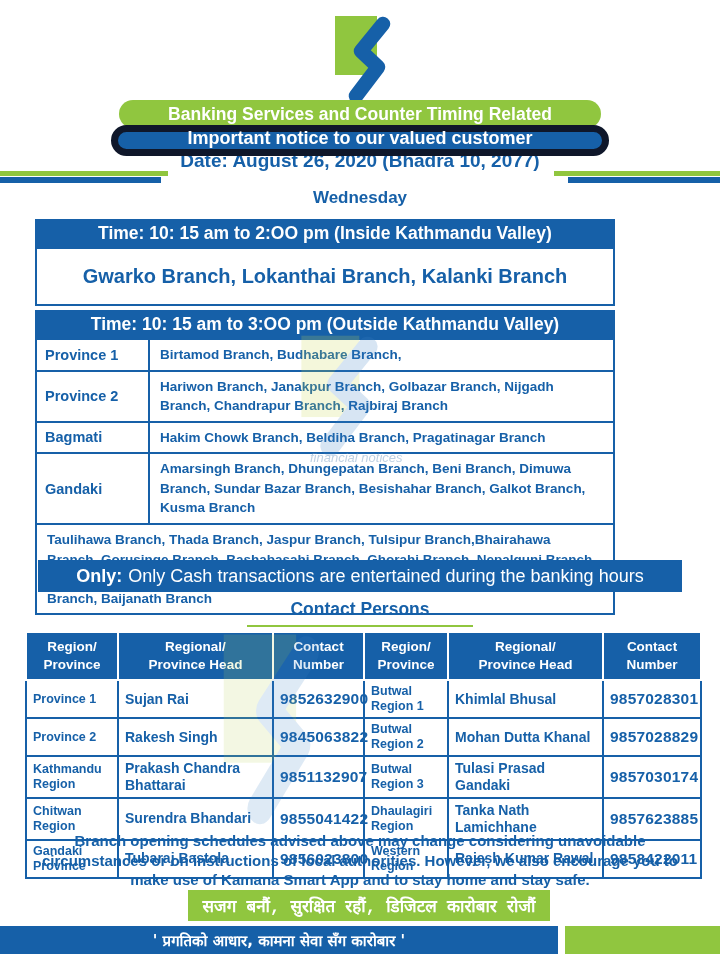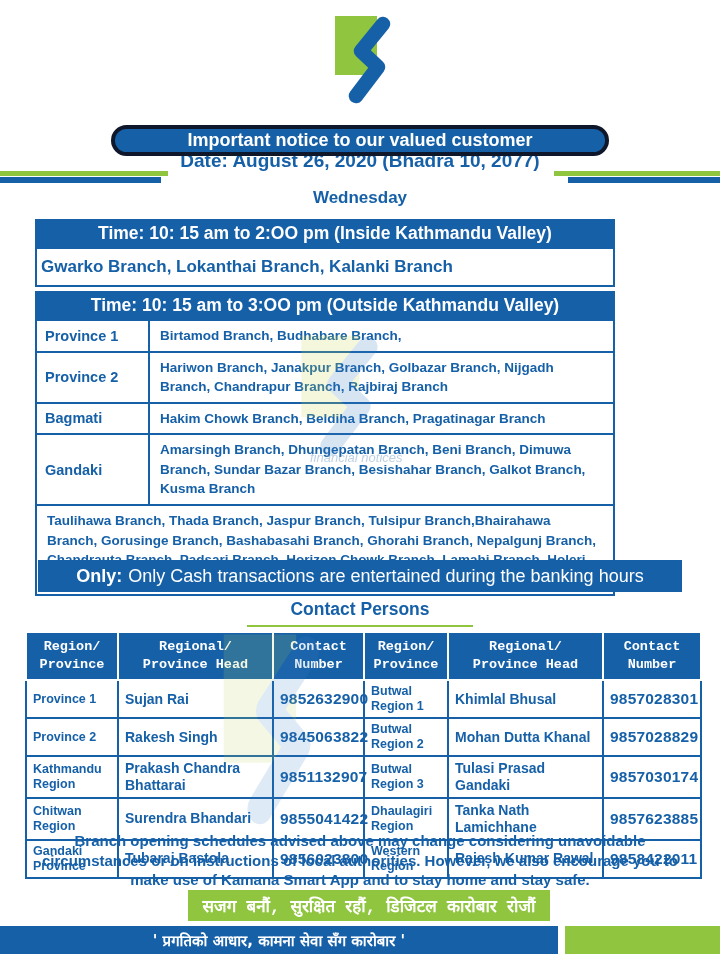--- a/index.html
+++ b/index.html
@@ -7,43 +7,43 @@
   .page { position:relative; width:720px; height:960px; background:#ffffff; overflow:hidden; margin:0 auto; }
 
   
   .logo { position:absolute; left:334px; top:13px; }
 
   
   .pill-green { position:absolute; left:119px; top:100px; width:482px; height:28px;
     background:#90c63f; border-radius:15px; display:flex; align-items:center; justify-content:center;
     color:#ffffff; font-size:17.5px; font-weight:bold; z-index:1; }
   .pill-blue { position:absolute; left:111px; top:125px; width:498px; height:31px;
-    background:#1660a8; border-radius:16px; border:4px solid #0f172a;
-    display:flex; align-items:center; justify-content:center;
+    background:#1660a8; border-radius:16px; border:7px solid #0f172a;
+    display:flex; align-items:flex-end; justify-content:center;
     color:#ffffff; font-size:18px; font-weight:bold; z-index:2; }
 
   
   .date-line { position:absolute; left:0; top:150px; width:720px; text-align:center;
     color:#1660a8; font-size:19px; font-weight:bold; }
   .weekday { position:absolute; left:0; top:188px; width:720px; text-align:center;
     color:#1660a8; font-size:17px; font-weight:bold; }
   .stripe { position:absolute; top:171px; height:12px; }
   .stripe-left { left:0; width:168px; }
   .stripe-right { right:0; width:166px; }
   .stripe .g { height:5px; background:#90c63f; }
   .stripe .b { height:6px; background:#1660a8; margin-top:1px; }
   .stripe-left .b { width:161px; }
   .stripe-right .b { width:152px; margin-left:14px; }
 
   
   .sched { position:absolute; left:35px; top:219px; width:580px; }
   .time-bar { background:#1660a8; color:#ffffff; font-weight:bold; font-size:17.5px;
     text-align:center; padding:4px 0 5px 0; }
   .branch-center { border:2px solid #1660a8; border-top:none; background:#ffffff;
-    color:#1660a8; font-weight:bold; font-size:17px; text-align:left; padding:8px 4px; }
+    color:#1660a8; font-weight:bold; font-size:20px; text-align:center; padding:16px 4px; }
   .gap4 { height:4px; background:#ffffff; }
   .prov-table { border:2px solid #1660a8; border-top:none; }
   .prov-row { display:flex; border-top:2px solid #1660a8; }
   .prov-row:first-child { border-top:none; }
   .prov-region { width:113px; flex:0 0 113px; border-right:2px solid #1660a8;
     color:#1660a8; font-weight:bold; font-size:14.5px; display:flex; align-items:center; padding:4px 8px; }
   .prov-branches { flex:1; color:#1660a8; font-weight:bold; font-size:13.5px;
     line-height:1.45; padding:5px 10px; display:flex; align-items:center; }
 
   
@@ -57,21 +57,21 @@
     color:#1660a8; font-size:17.5px; font-weight:bold; }
   .title-underline { position:absolute; left:247px; top:625px; width:226px; height:2px; background:#90c63f; }
 
   table.contacts { position:absolute; left:25px; top:631px; width:675px;
     border-collapse:collapse; table-layout:fixed; }
   table.contacts col.c1 { width:92px; } table.contacts col.c2 { width:155px; }
   table.contacts col.c3 { width:91px; } table.contacts col.c4 { width:84px; }
   table.contacts col.c5 { width:155px; } table.contacts col.c6 { width:98px; }
   table.contacts th { background:#1660a8; color:#ffffff; font-size:13.5px; font-weight:bold;
     text-align:center; padding:5px 2px; white-space:pre-line; line-height:1.35;
-    border:2px solid #ffffff;font-family:Liberation Mono, monospace; }
+    border:2px solid #ffffff; }
   table.contacts { border:2px solid #1660a8; }
   table.contacts thead tr { border:2px solid #1660a8; }
   table.contacts td { border:2px solid #1660a8; color:#1660a8; font-weight:bold;
     padding:3px 6px; vertical-align:middle; background:transparent; }
   td.small { font-size:12.5px; white-space:pre-line; line-height:1.2; }
   td.name { font-size:14px; white-space:pre-line; line-height:1.2; }
   td.num { font-size:15.5px; letter-spacing:0.2px; }
 
   
   .paragraph { position:absolute; left:28px; top:831px; width:664px; text-align:center;
@@ -100,20 +100,23 @@
 
 <div class="page">
 
   <div class="logo">
     <svg width="58" height="92" viewBox="0 0 58 92" xmlns="http://www.w3.org/2000/svg">
       <rect x="1" y="3" width="42" height="59" fill="#90c63f"></rect>
       <path d="M49 11 L27 38 L44 54 L22 83" stroke="#1660a8" stroke-width="14.5" fill="none" stroke-linecap="round" stroke-linejoin="round"></path>
     </svg>
   </div>
 
+  <div class="pill-green">
+    <span>Banking Services and Counter Timing Related</span>
+  </div>
   <div class="pill-blue">
     <span>Important notice to our valued customer</span>
   </div>
 
   <div class="stripe stripe-left">
       <div class="g"></div>
       <div class="b"></div>
     </div>
   <div class="stripe stripe-right">
       <div class="g"></div>

